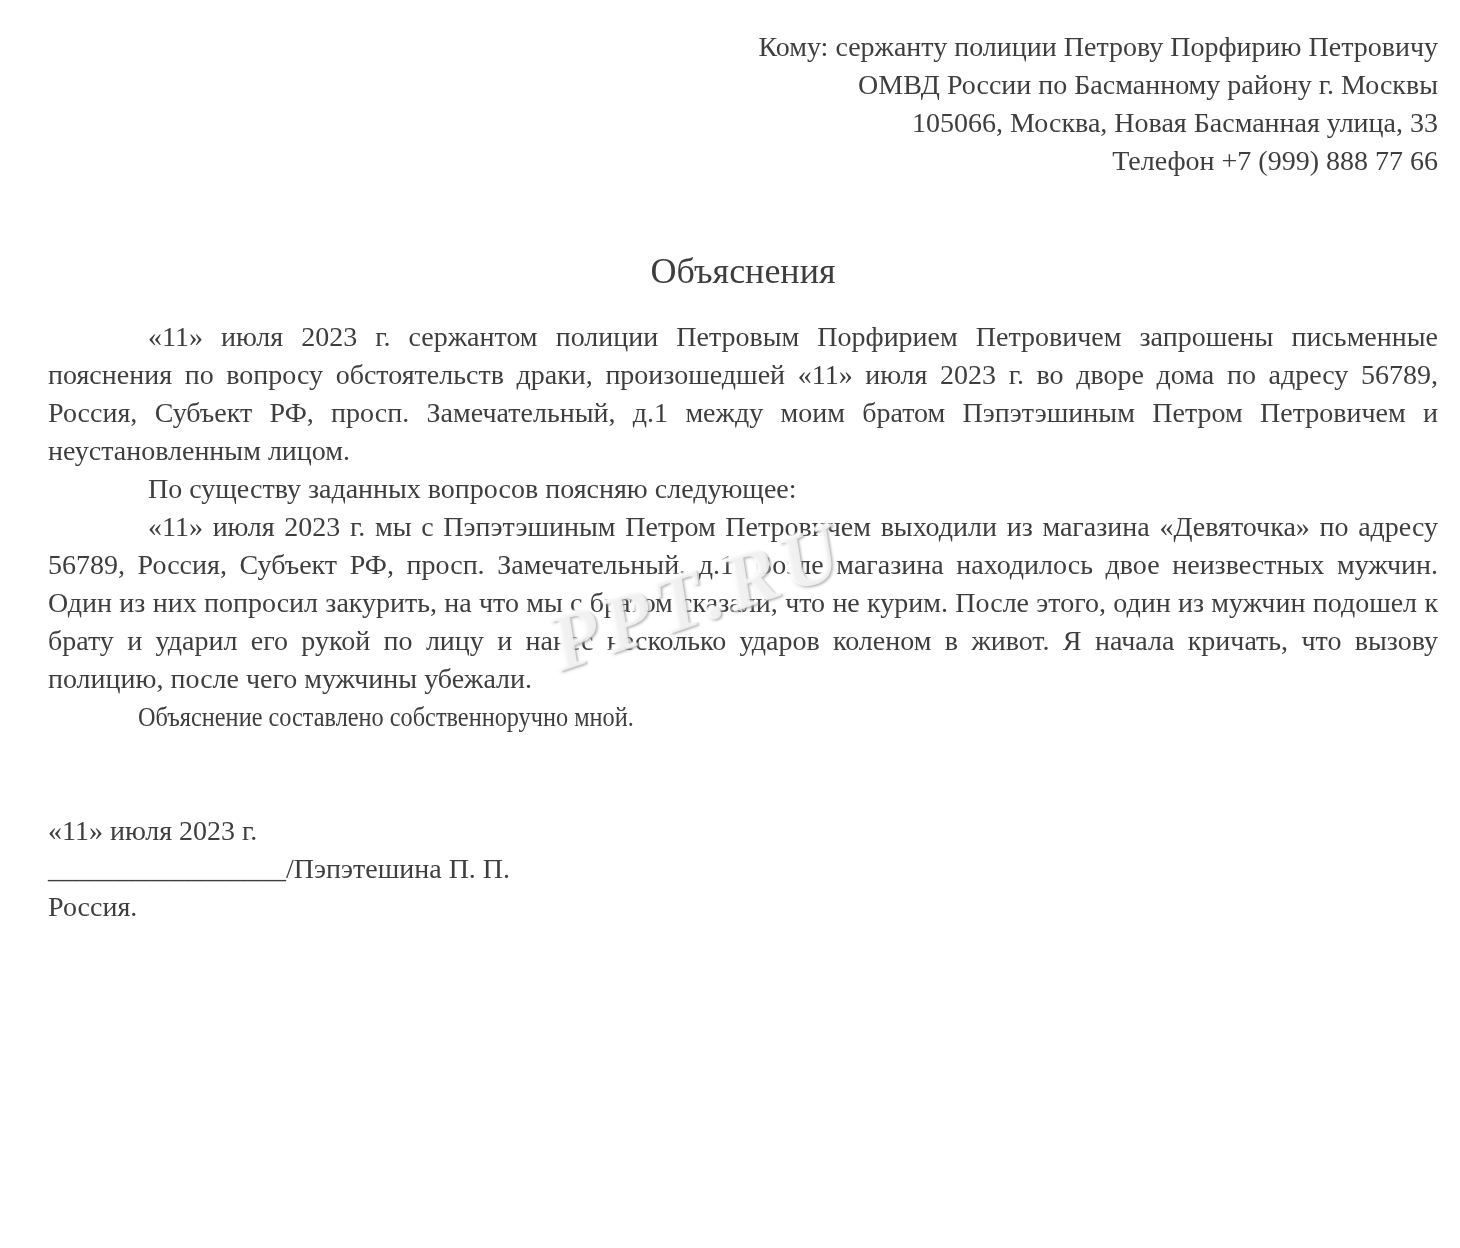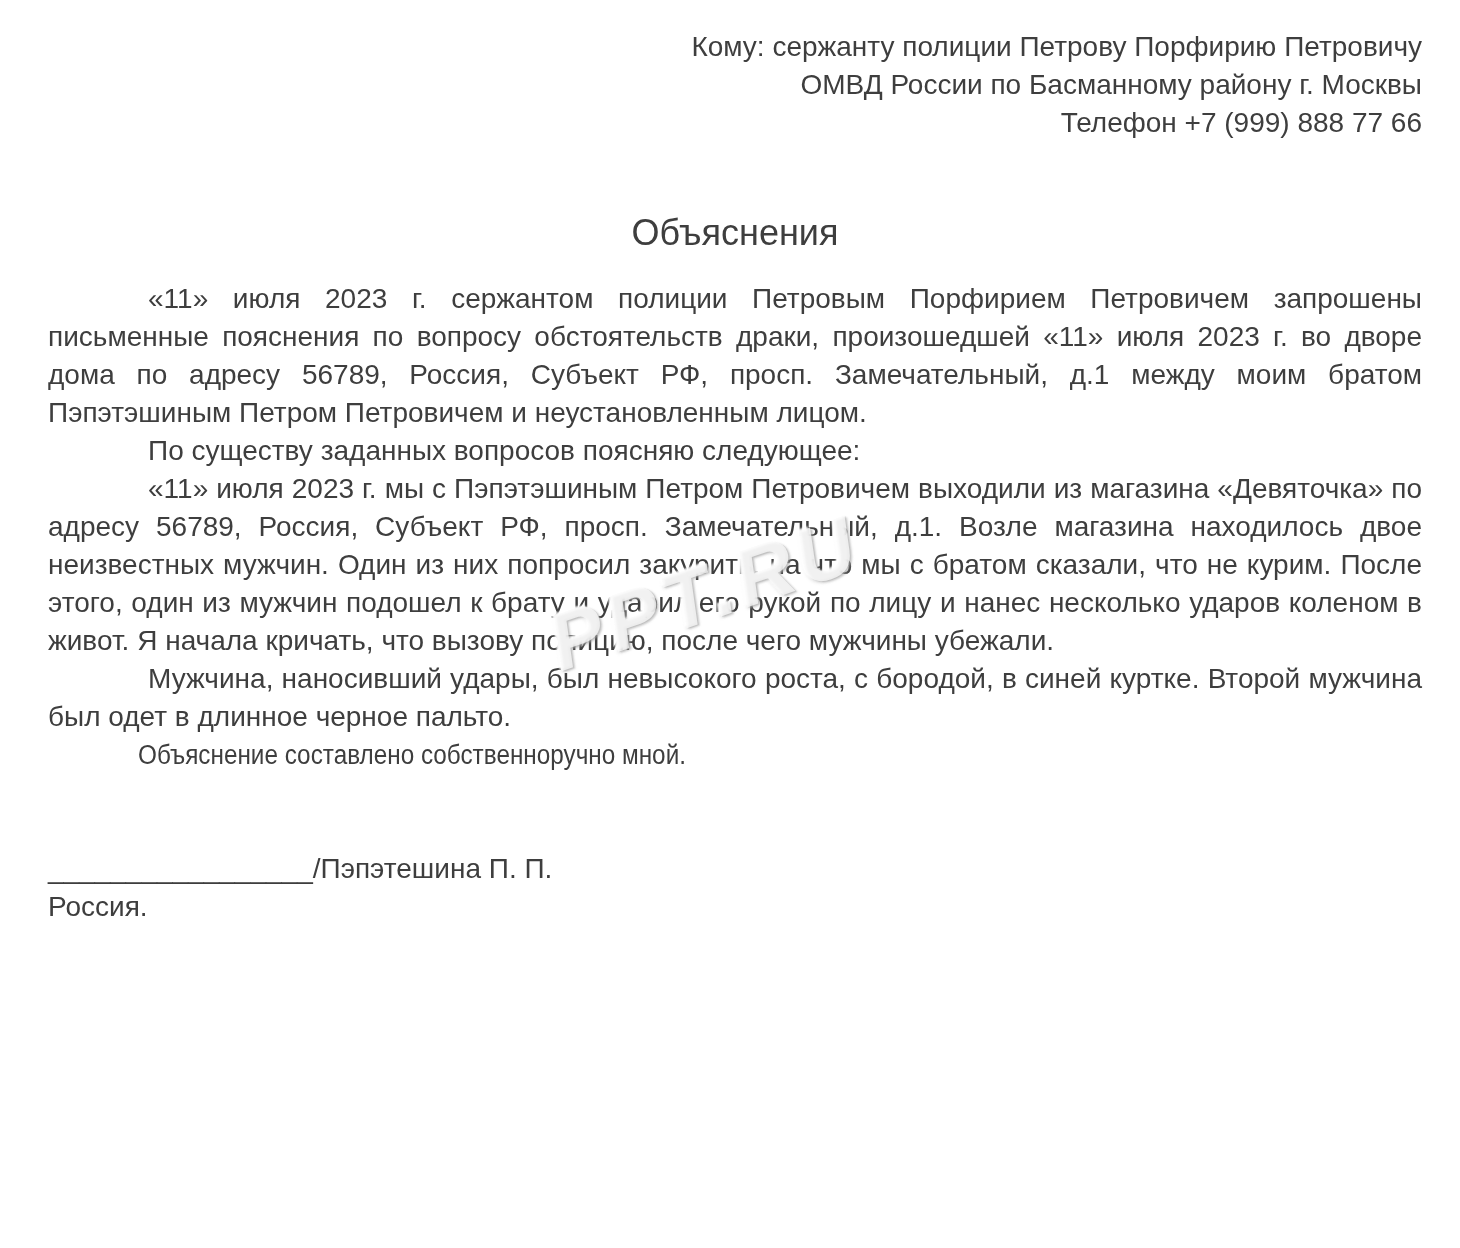--- a/index.html
+++ b/index.html
@@ -15,21 +15,22 @@
     font-family: "Liberation Sans", "DejaVu Sans", sans-serif;
     font-size: 28px;
     line-height: 38px;
     color: #3e3e3e;
   }
   .page {
     position: relative;
     box-sizing: border-box;
     width: 100%;
     height: 100%;
-    padding: 28px 38px 0 48px;
+    padding: 28px 22px 0 48px;
+    font-family: Liberation Serif, serif;
   }
   .letter-header {
     text-align: right;
   }
   .letter-header .hline {
     white-space: nowrap;
   }
   .doc-title {
     margin: 72px 0 0 0;
     font-size: 36px;
@@ -84,33 +85,34 @@
   }
 </style>
 </head>
 <body>
 
 <div class="page">
 
   <div class="letter-header">
     <div class="hline">Кому: сержанту полиции Петрову Порфирию Петровичу</div>
     <div class="hline">ОМВД России по Басманному району г. Москвы</div>
+    <div class="hline">105066, Москва, Новая Басманная улица, 33</div>
     <div class="hline">Телефон +7 (999) 888 77 66</div>
   </div>
 
   <h1 class="doc-title">Объяснения</h1>
 
   <div class="letter-body">
     <p>«11» июля 2023 г. сержантом полиции Петровым Порфирием Петровичем запрошены письменные пояснения по вопросу обстоятельств драки, произошедшей «11» июля 2023 г. во дворе дома по адресу 56789, Россия, Субъект РФ, просп. Замечательный, д.1 между моим братом Пэпэтэшиным Петром Петровичем и неустановленным лицом.</p>
     <p>По существу заданных вопросов поясняю следующее:</p>
     <p>«11» июля 2023 г. мы с Пэпэтэшиным Петром Петровичем выходили из магазина «Девяточка» по адресу 56789, Россия, Субъект РФ, просп. Замечательный, д.1. Возле магазина находилось двое неизвестных мужчин. Один из них попросил закурить, на что мы с братом сказали, что не курим. После этого, один из мужчин подошел к брату и ударил его рукой по лицу и нанес несколько ударов коленом в живот. Я начала кричать, что вызову полицию, после чего мужчины убежали.</p>
-    <p>Мужчина, наносивший удары, был невысокого роста, с бородой, в синей куртке. Второй мужчина был одет в длинное черное пальто.</p>
     <p class="condensed">Объяснение составлено собственноручно мной.</p>
   </div>
 
   <div class="signature-block">
+    <p>«11» июля 2023 г.</p>
     <p class="signature-row"><span class="blank">_________________</span><span>/Пэпэтешина П. П.</span></p>
     <p>Россия.</p>
   </div>
 
   <div class="watermark">PPT.RU</div>
 
 </div>
 
 </body></html>

